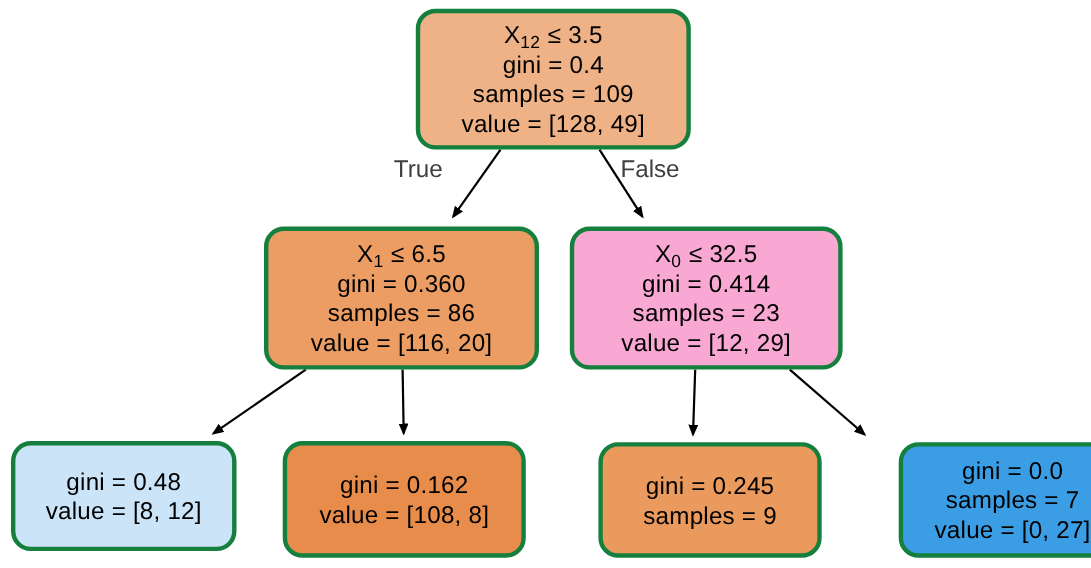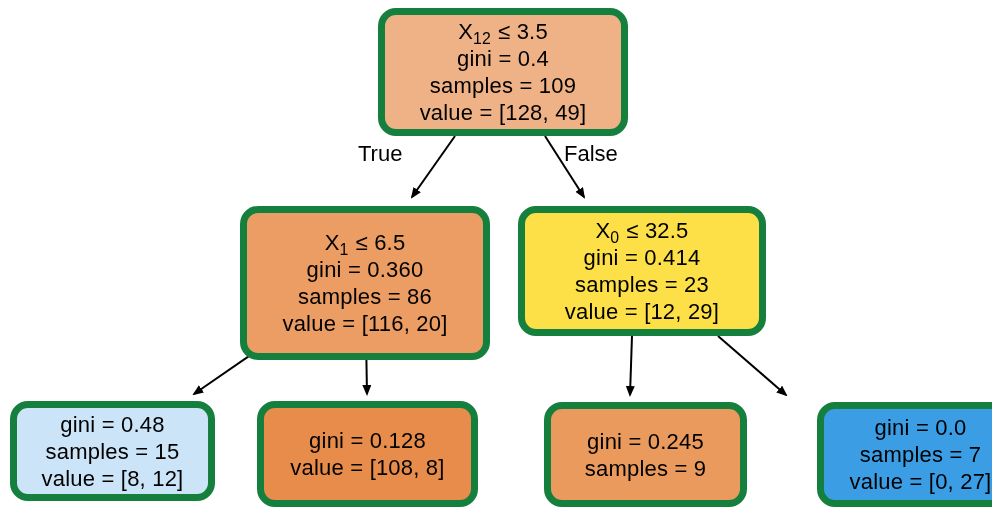--- a/index.html
+++ b/index.html
@@ -20,21 +20,21 @@
     left: 0;
     top: 0;
     width: 992px;
     height: 516px;
     z-index: 1;
   }
   .node {
     position: absolute;
     z-index: 2;
     box-sizing: border-box;
-    border: 7px solid #15803d;
+    border: 4px solid #15803d;
     border-radius: 18px;
     display: flex;
     flex-direction: column;
     justify-content: center;
     align-items: center;
     text-align: center;
     color: #000000;
     font-size: 22px;
     line-height: 27px;
     letter-spacing: 0.2px;
@@ -42,21 +42,21 @@
   .node .line { white-space: nowrap; }
   .node sub {
     font-size: 0.72em;
     line-height: 0;
     vertical-align: -5px;
   }
   .cond-rest { margin-left: 7px; }
   .edge-label {
     position: absolute;
     z-index: 3;
-    color: #000000;
+    color: #404040;
     font-size: 22px;
     line-height: 22px;
     white-space: nowrap;
   }
 </style>
 </head>
 <body>
 
 <div class="canvas">
 
@@ -77,42 +77,41 @@
   <div class="edge-label" style="left:358px; top:143px;">True</div>
   <div class="edge-label" style="left:564px; top:143px;">False</div>
 
   <div class="node" style="left: 378px; top: 8px; width: 250px; height: 128px; background-color: rgb(239, 178, 135);">
     <div class="line"><span>X</span><sub>12</sub><span class="cond-rest">≤ 3.5</span></div>
     <div class="line">gini = 0.4</div>
     <div class="line">samples = 109</div>
     <div class="line">value = [128, 49]</div>
   </div>
 
-  <div class="node" style="left: 240px; top: 206px; width: 250px; height: 154px; background-color: rgb(235, 157, 99);">
+  <div class="node" style="left: 240px; top: 206px; width: 250px; height: 130px; background-color: rgb(235, 157, 99);">
     <div class="line"><span>X</span><sub>1</sub><span class="cond-rest">≤ 6.5</span></div>
     <div class="line">gini = 0.360</div>
     <div class="line">samples = 86</div>
     <div class="line">value = [116, 20]</div>
   </div>
 
-  <div class="node" style="left: 518px; top: 206px; width: 248px; height: 130px; background-color: #fde047;">
+  <div class="node" style="left: 518px; top: 206px; width: 248px; height: 130px; background-color: #f9a8d4;">
     <div class="line"><span>X</span><sub>0</sub><span class="cond-rest">≤ 32.5</span></div>
     <div class="line">gini = 0.414</div>
     <div class="line">samples = 23</div>
     <div class="line">value = [12, 29]</div>
   </div>
 
   <div class="node" style="left: 10px; top: 401px; width: 205px; height: 100px; background-color: rgb(203, 228, 247);">
     <div class="line">gini = 0.48</div>
-    <div class="line">samples = 15</div>
     <div class="line">value = [8, 12]</div>
   </div>
 
   <div class="node" style="left: 257px; top: 401px; width: 221px; height: 106px; background-color: rgb(231, 140, 74);">
-    <div class="line">gini = 0.128</div>
+    <div class="line">gini = 0.162</div>
     <div class="line">value = [108, 8]</div>
   </div>
 
   <div class="node" style="left: 544px; top: 402px; width: 203px; height: 105px; background-color: rgb(234, 154, 92);">
     <div class="line">gini = 0.245</div>
     <div class="line">samples = 9</div>
   </div>
 
   <div class="node" style="left: 774px; top: 402px; width: 207px; height: 105px; background-color: rgb(59, 158, 229); margin-left: 43px;">
     <div class="line">gini = 0.0</div>

